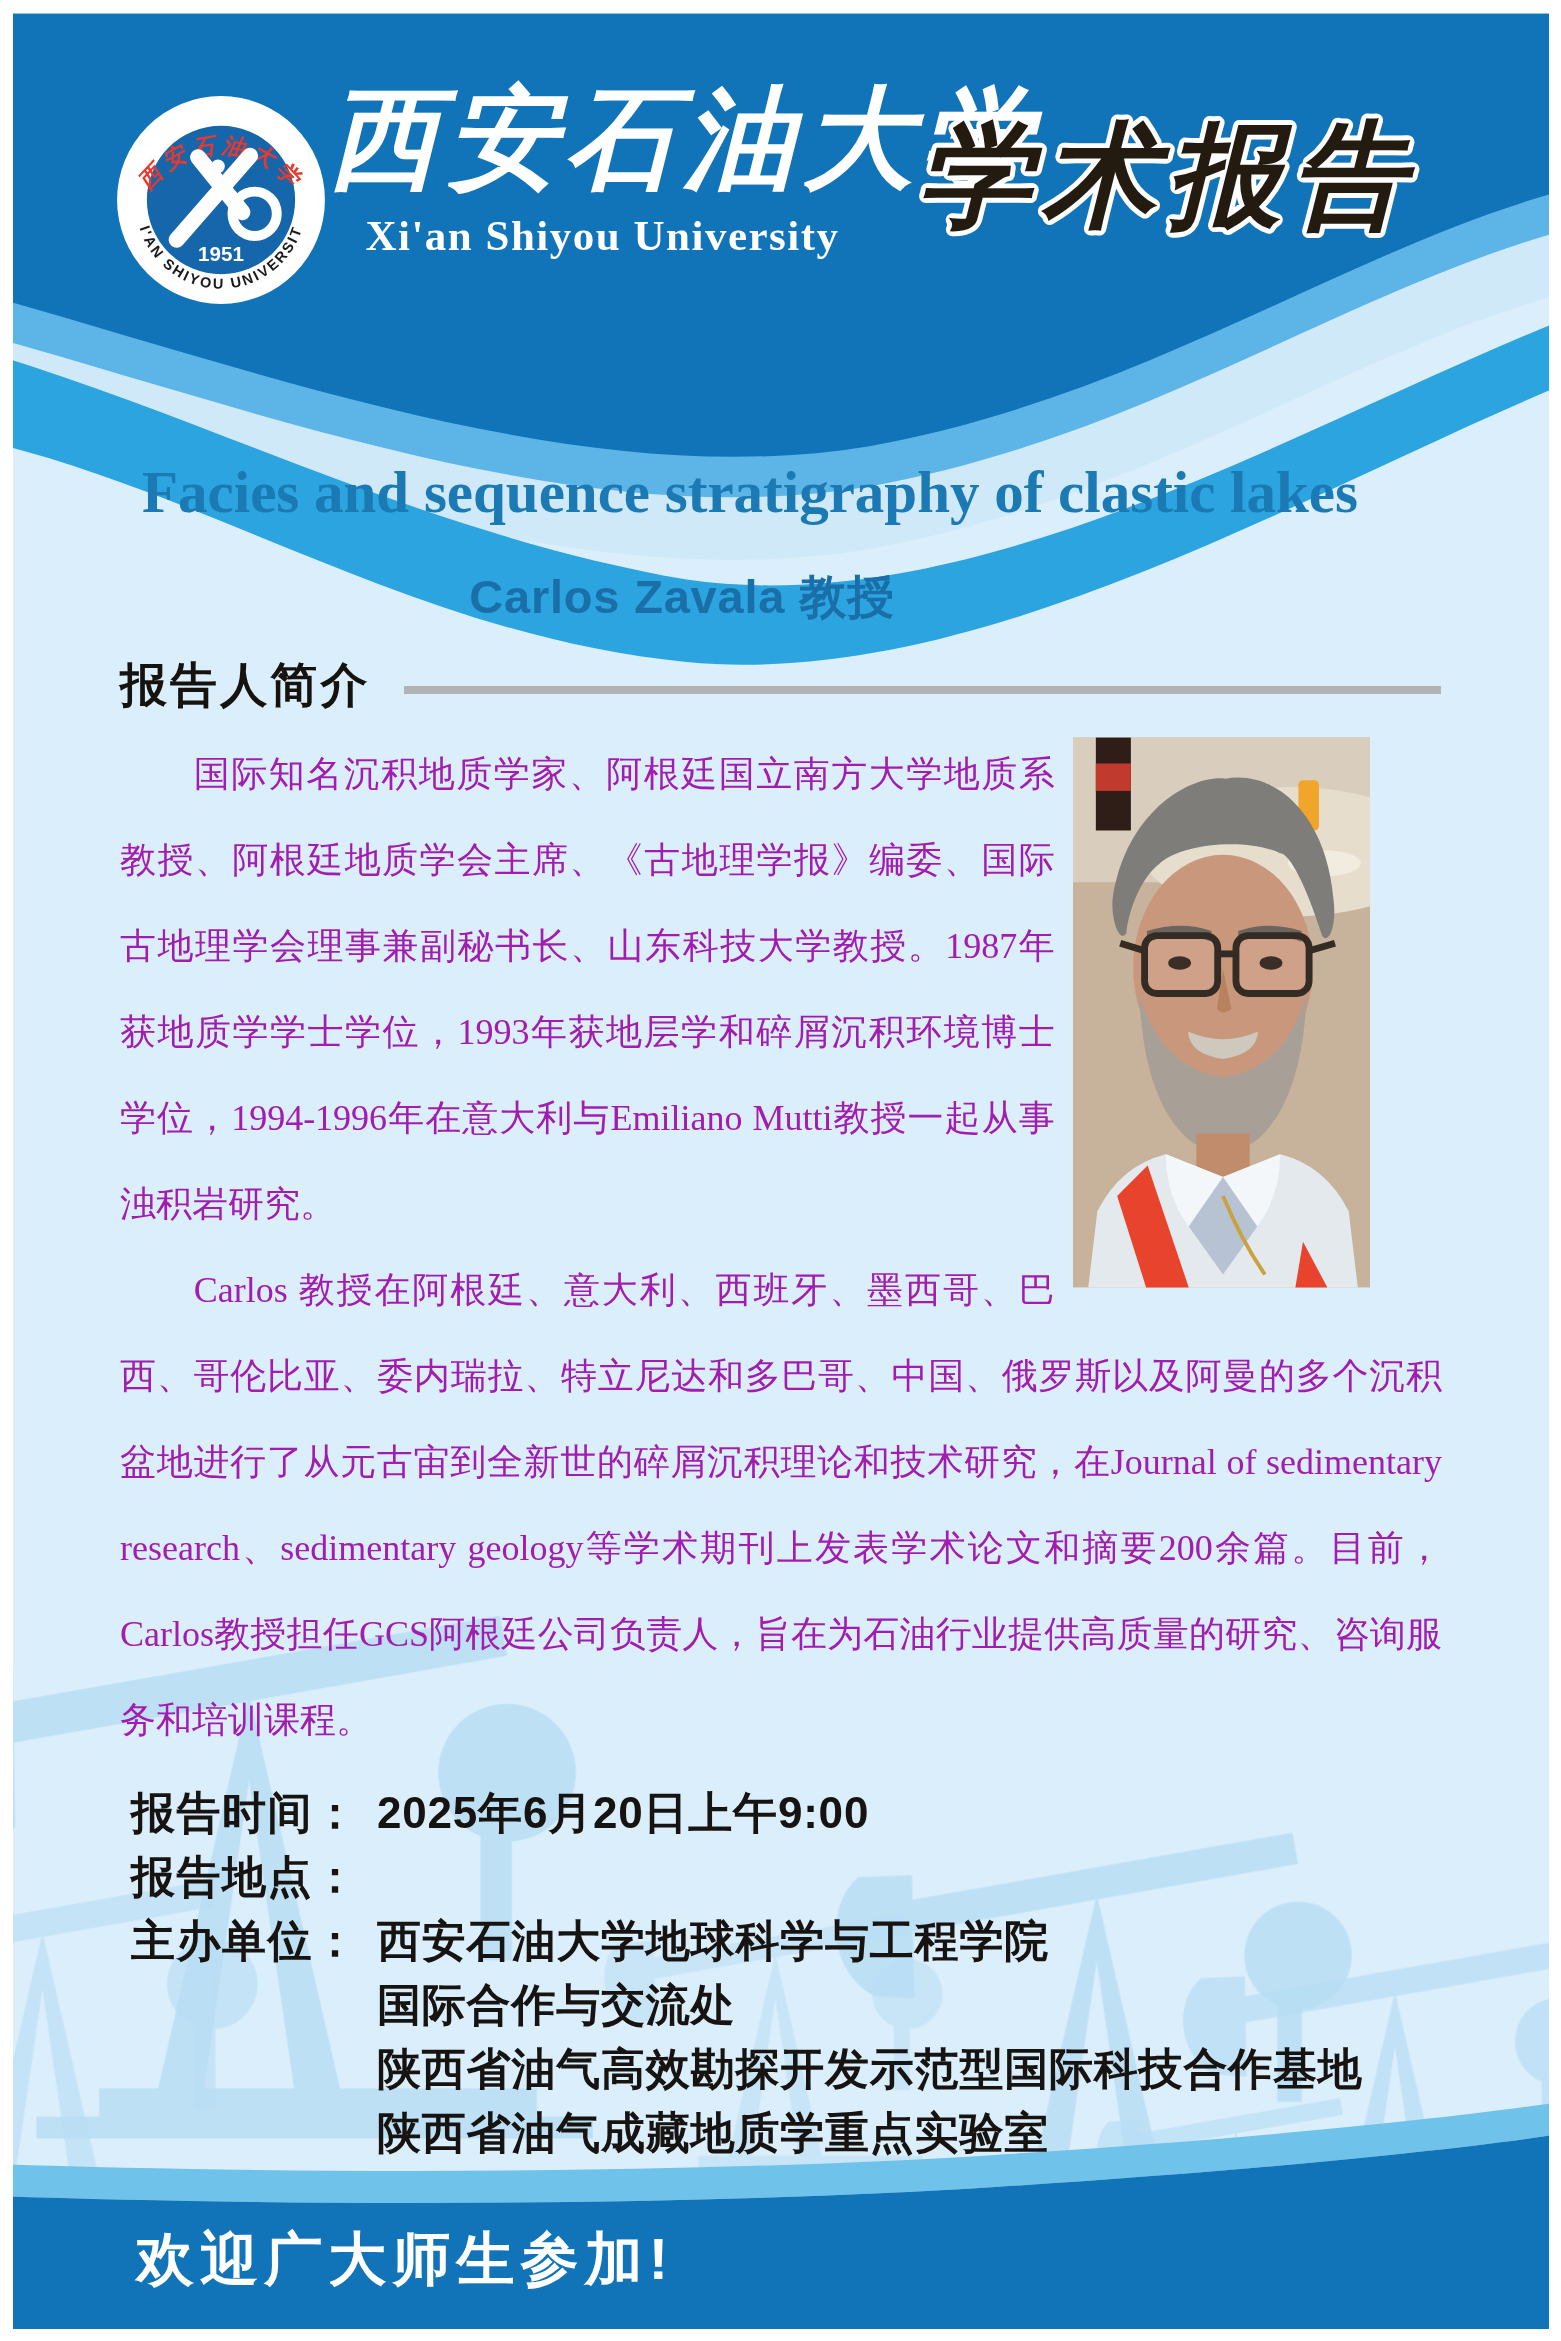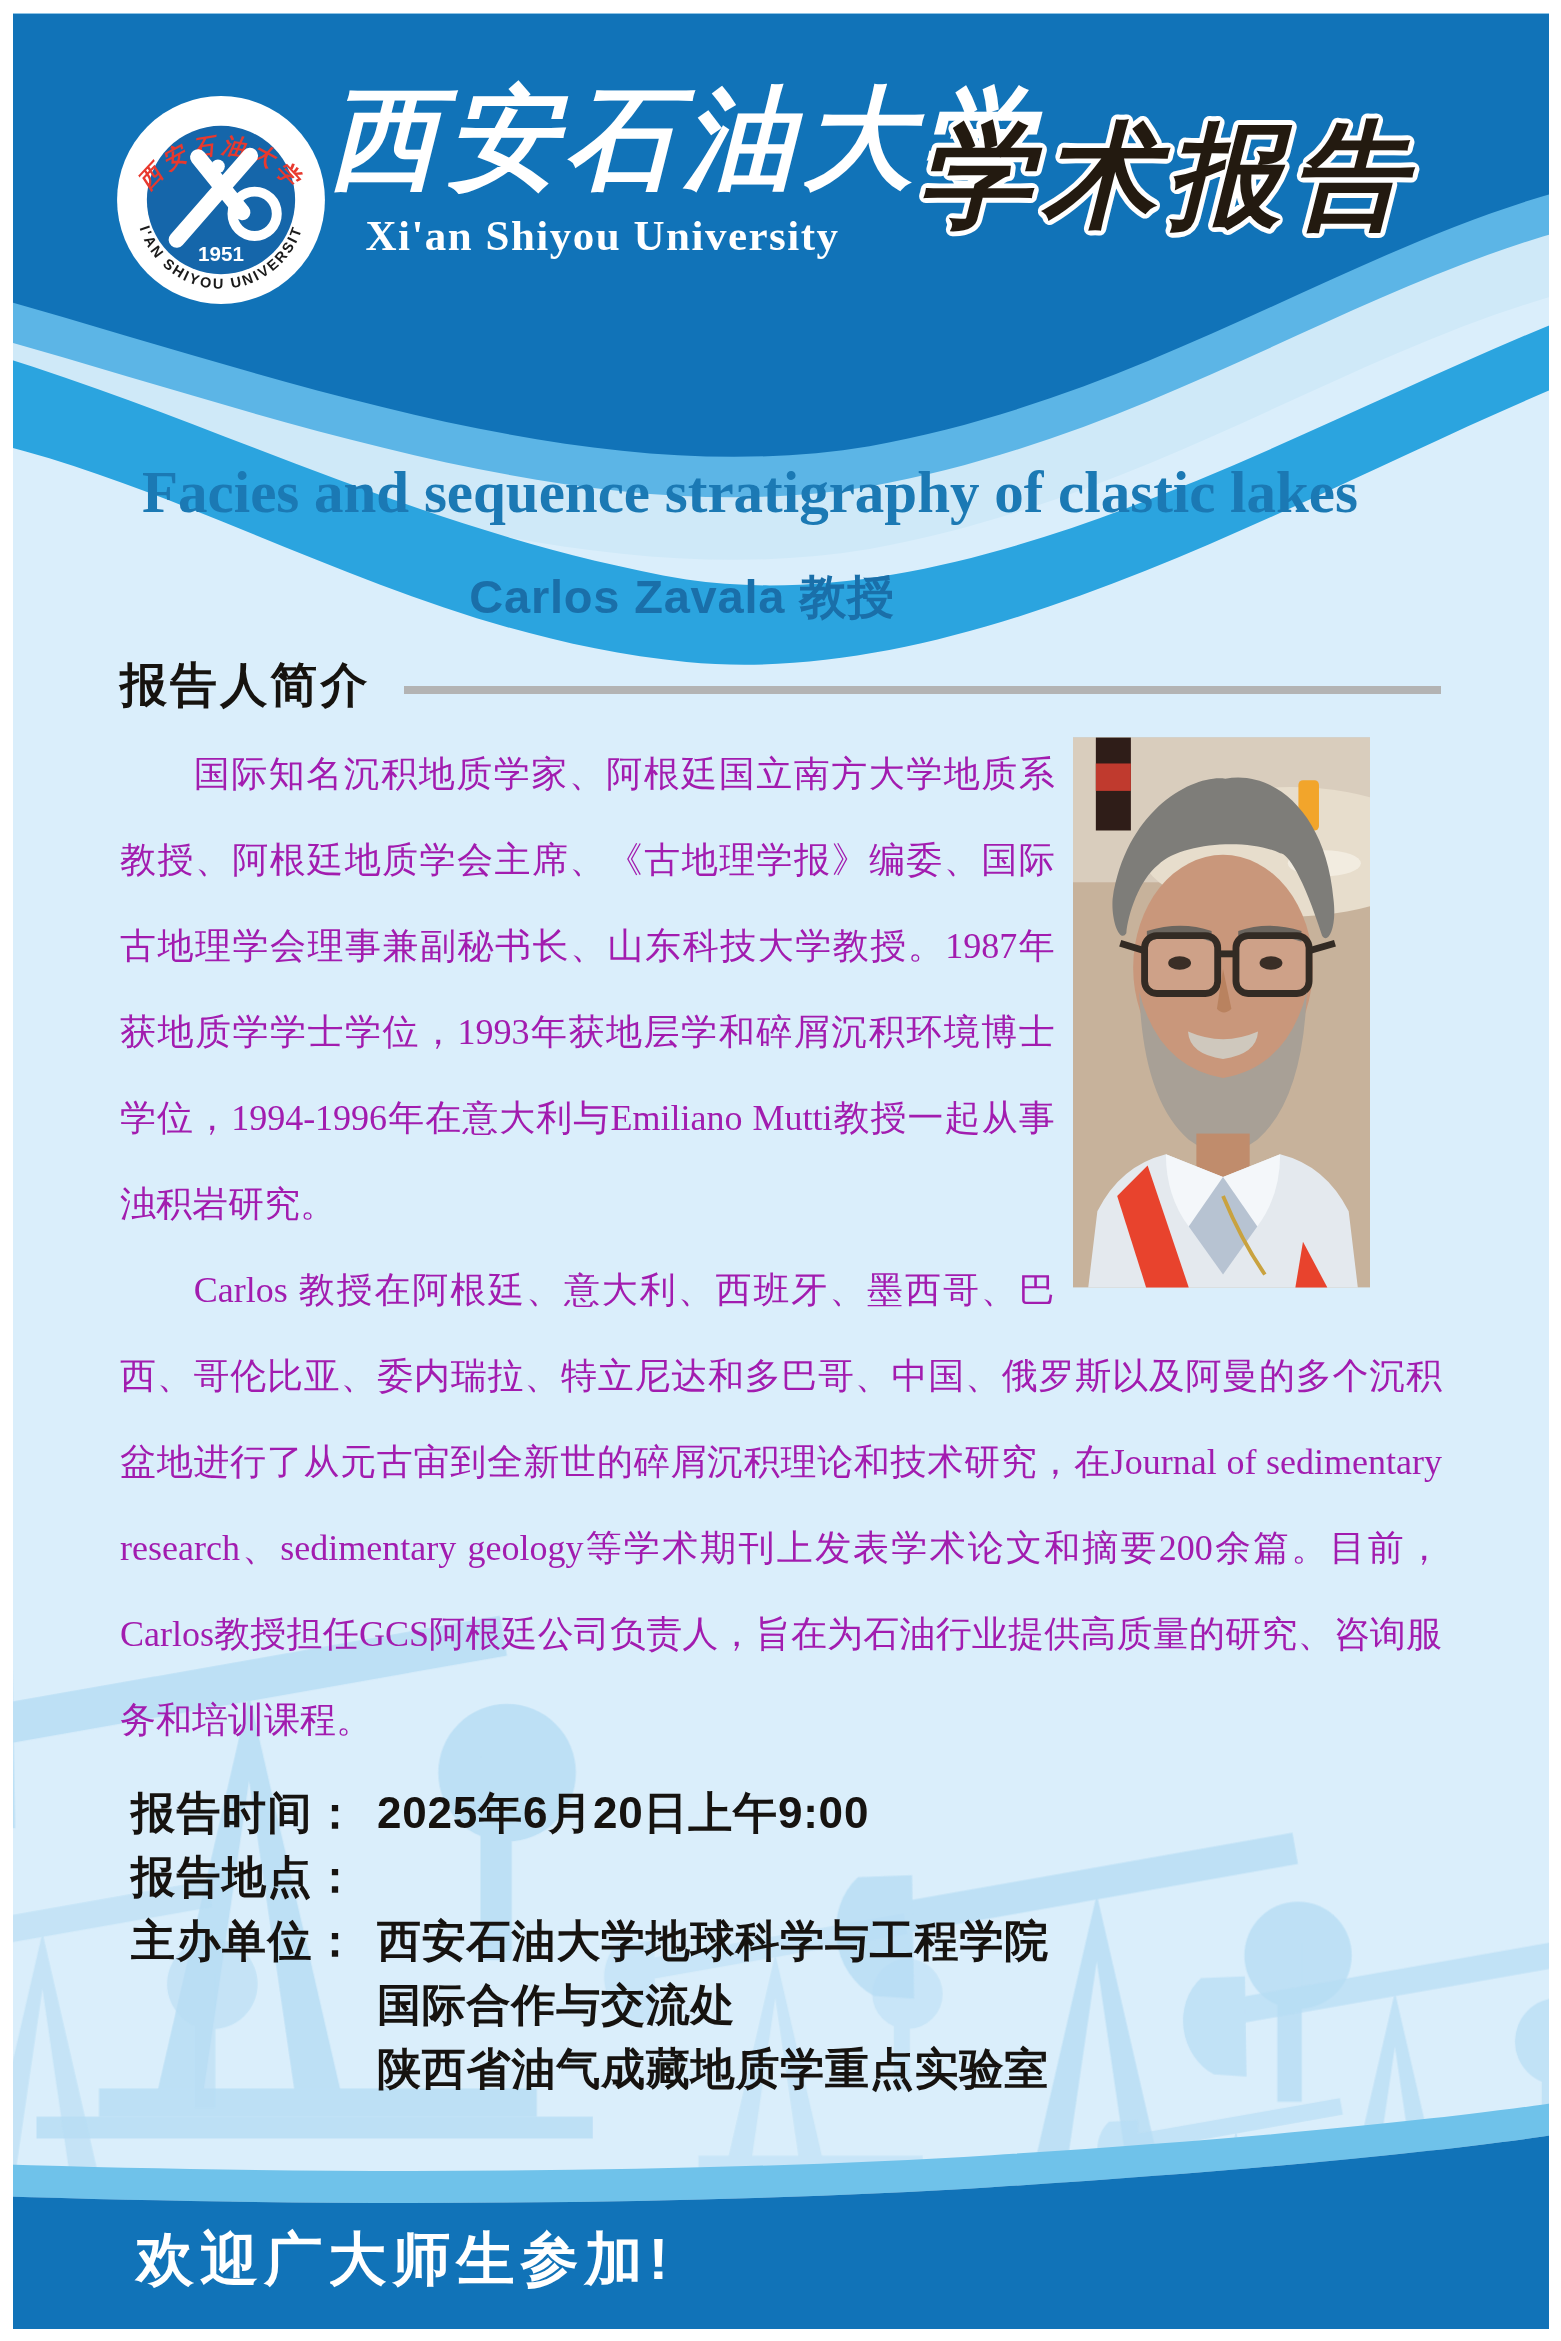--- a/index.html
+++ b/index.html
@@ -187,20 +187,24 @@
     <div class="drow">
       <span class="dlabel">主办单位：</span>
       <span class="dvalue">西安石油大学地球科学与工程学院</span>
     </div>
     <div class="drow">
       <span class="dlabel"></span>
       <span class="dvalue">国际合作与交流处</span>
     </div>
     <div class="drow">
       <span class="dlabel"></span>
+      <span class="dvalue">陕西省油气高效勘探开发示范型国际科技合作基地</span>
+    </div>
+    <div class="drow">
+      <span class="dlabel"></span>
       <span class="dvalue">陕西省油气成藏地质学重点实验室</span>
     </div>
   </div>
 
   <div id="footer-msg" class="abs">欢迎广大师生参加!</div>
 
   <div id="frame"></div>
 </div>
 
 

